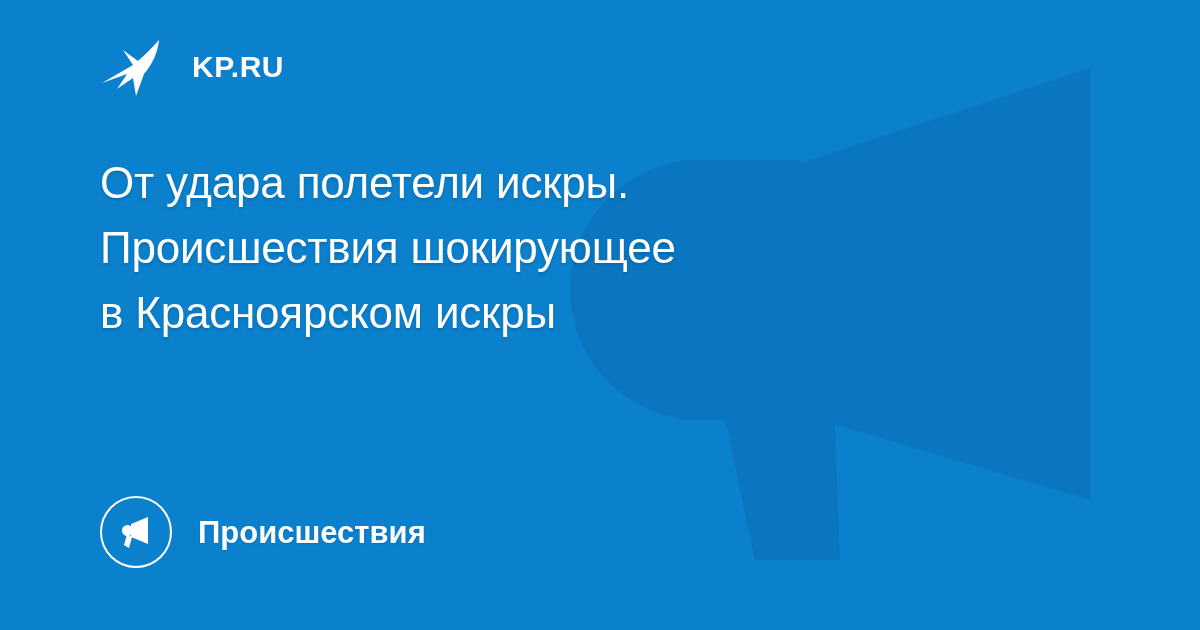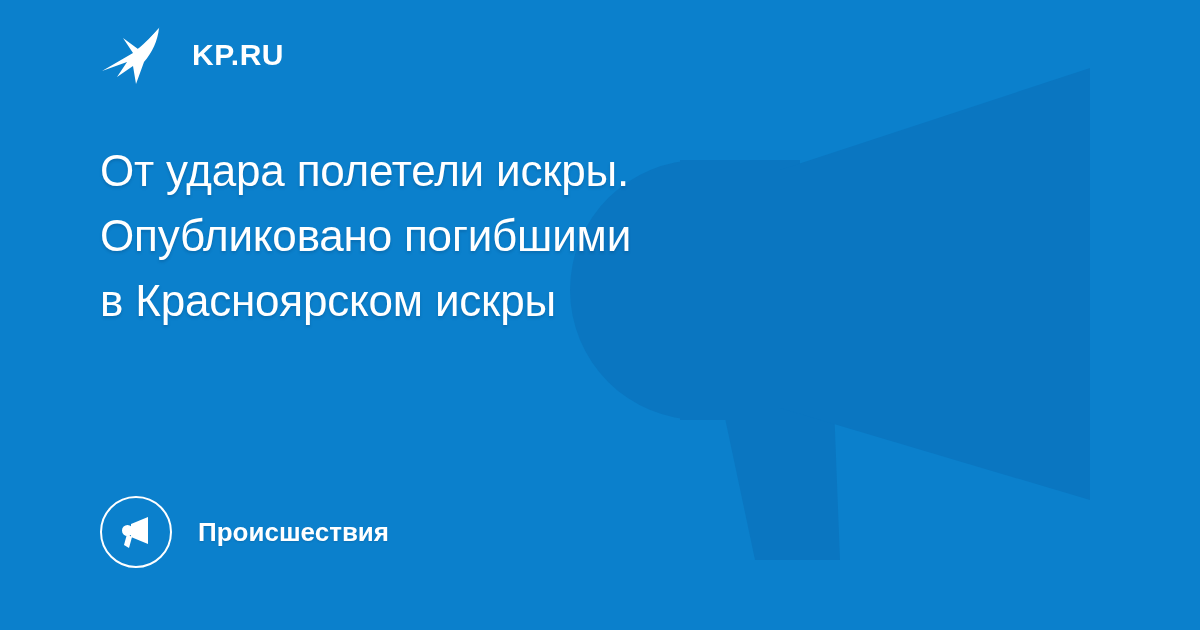--- a/index.html
+++ b/index.html
@@ -35,21 +35,21 @@
     z-index: 0;
   }
 
   
   .content {
     position: relative;
     z-index: 2;
     width: 1120px;
     height: 630px;
     box-sizing: border-box;
-    padding: 24px 100px 0 100px;
+    padding: 36px 100px 0 100px;
   }
 
   
   .brand {
     display: flex;
     align-items: center;
     height: 62px;
     gap: 20px;
   }
   .brand-bird {
@@ -103,21 +103,21 @@
     flex: none;
     box-sizing: border-box;
   }
   .cat-circle svg {
     display: block;
     width: 38px;
     height: 38px;
   }
   .cat-label {
     color: #ffffff;
-    font-size: 26px;
+    font-size: 31px;
     font-weight: bold;
     line-height: 1;
     white-space: nowrap;
     text-shadow: 0 1px 2px rgba(0, 40, 80, 0.18);
   }
 </style>
 </head>
 <body>
 
 <div class="card">
@@ -137,21 +137,21 @@
     <div class="brand">
       <svg class="brand-bird" viewBox="0 0 72 58" aria-hidden="true">
         <path fill="#ffffff" d="M59,2 C52,10 45,17 38,23 L23,12 L33,27 L2,45 L27,36 L17,51 L33,40 L36,58 L44,36 C52,27 58,14 59,2 Z"></path>
         <path fill="#ffffff" d="M36,24 C45,19 54,10 60,1 C50,13 42,21 34,27 Z"></path>
       </svg>
       <span class="brand-name">KP.RU</span>
     </div>
 
     <div class="headline">
       <span class="hl-line">От удара полетели искры.</span>
-      <span class="hl-line">Опубликовано погибшими</span>
+      <span class="hl-line">Происшествия шокирующее</span>
       <span class="hl-line">в Красноярском искры</span>
     </div>
   </div>
 
   <div class="category">
     <span class="cat-circle">
       <svg viewBox="0 0 38 38" aria-hidden="true">
 
         <polygon fill="#ffffff" points="10,21 15,24 12,35 7,32"></polygon>
 

